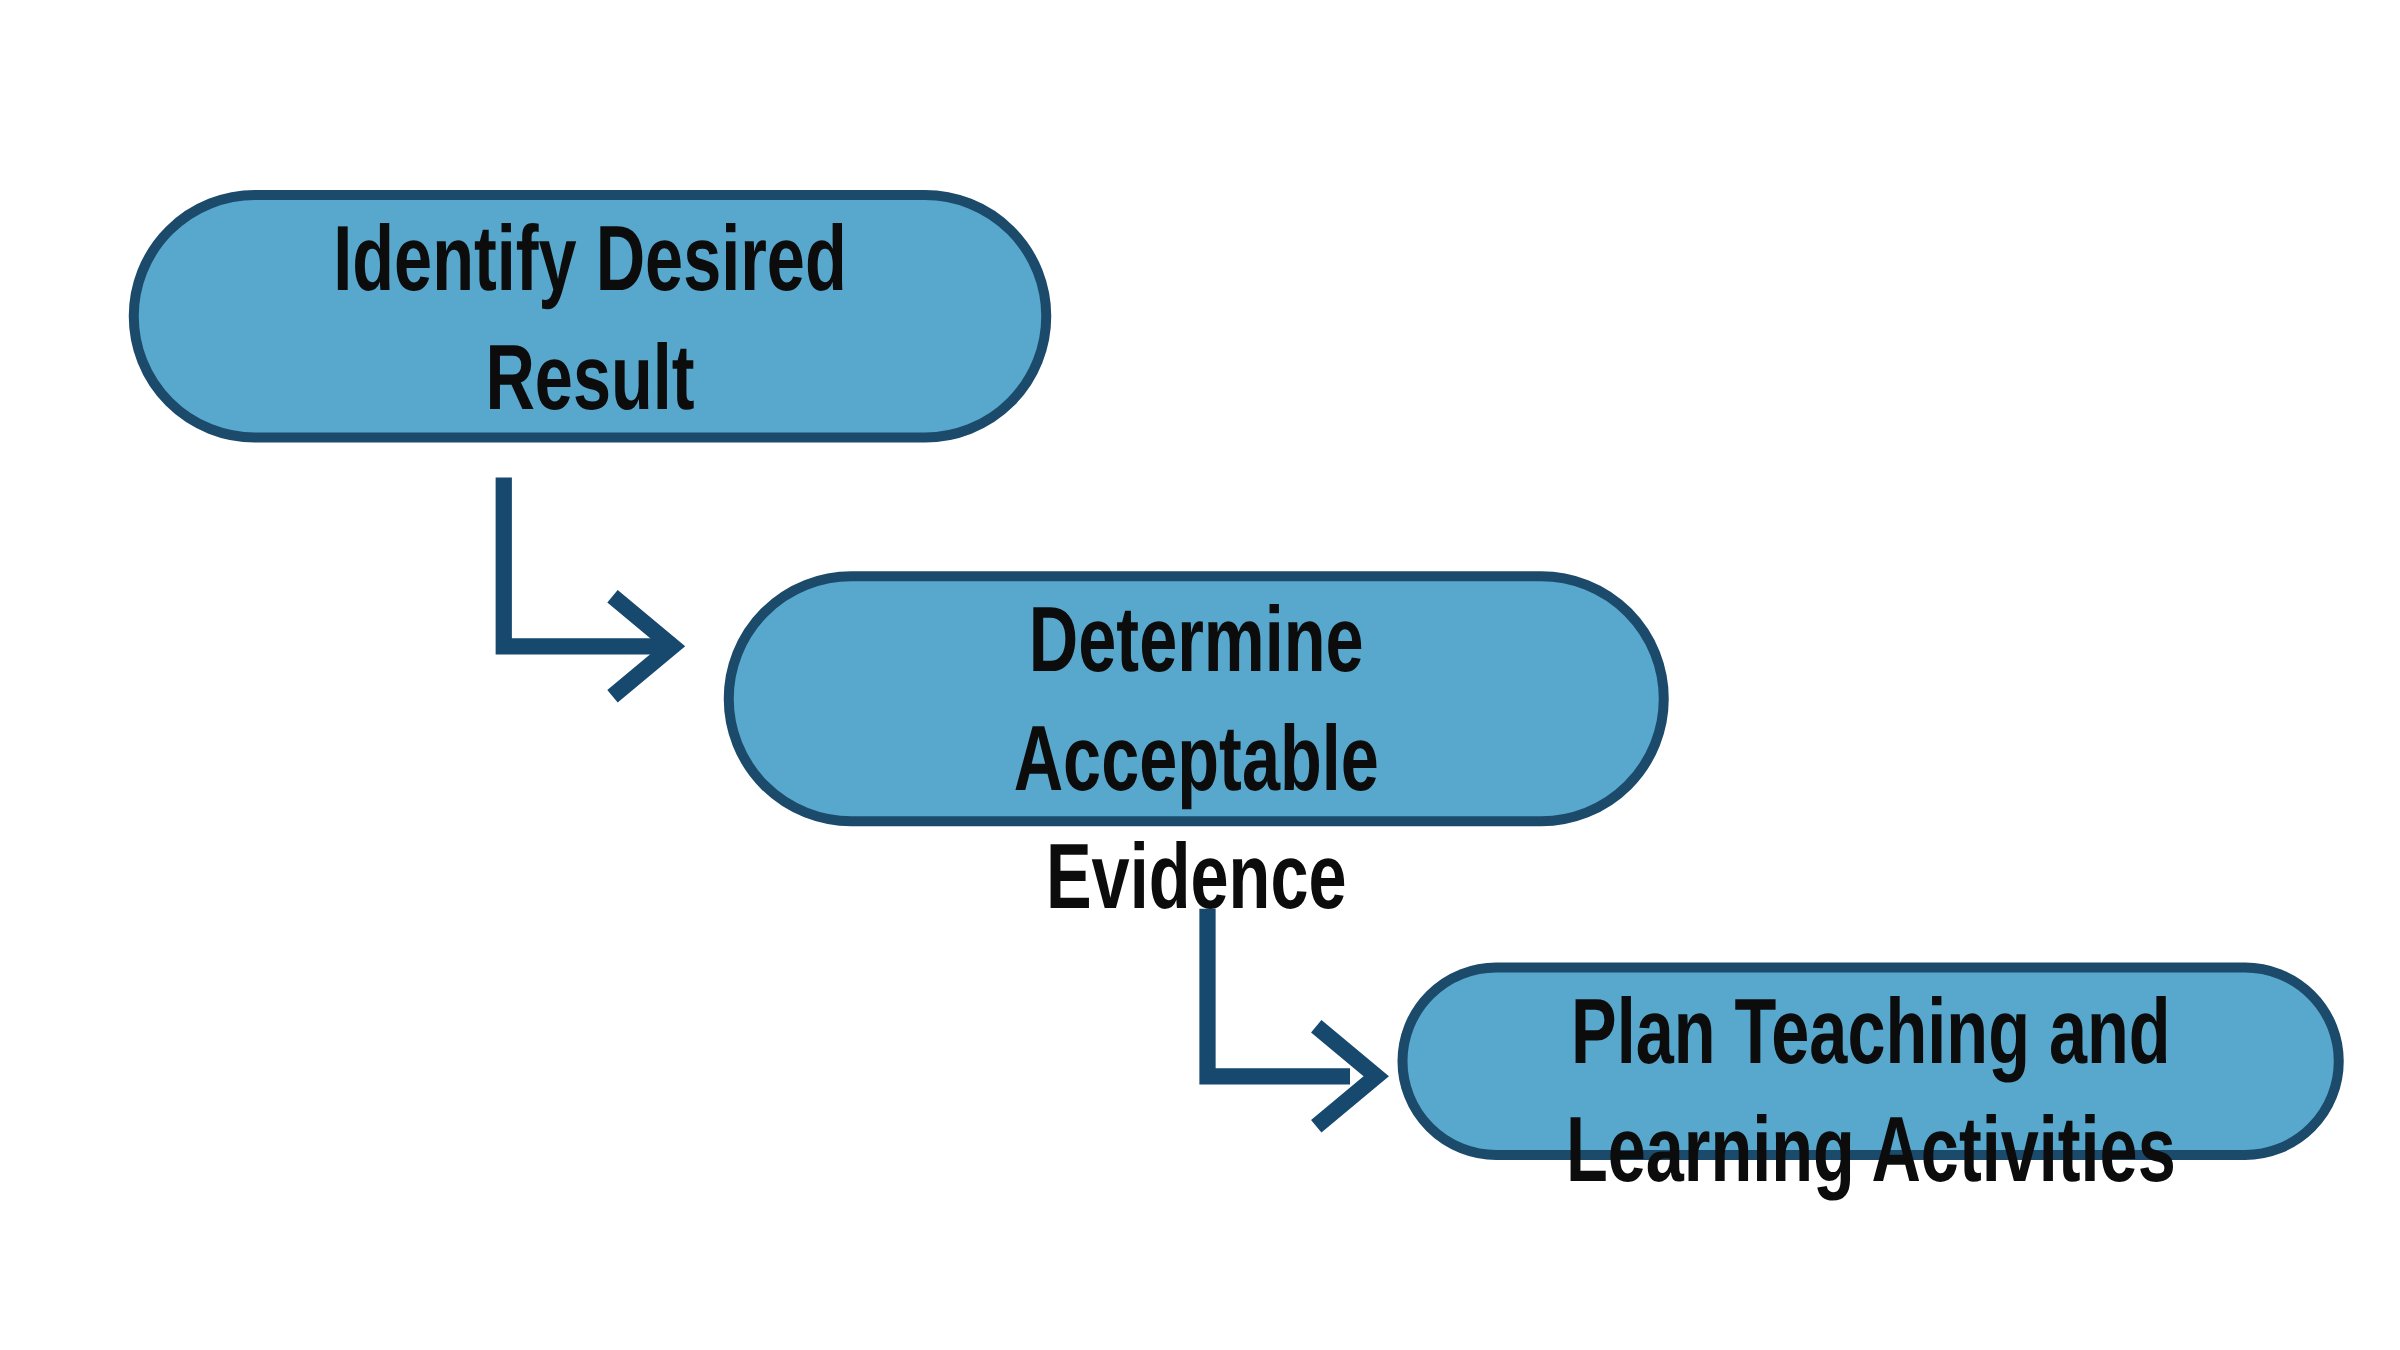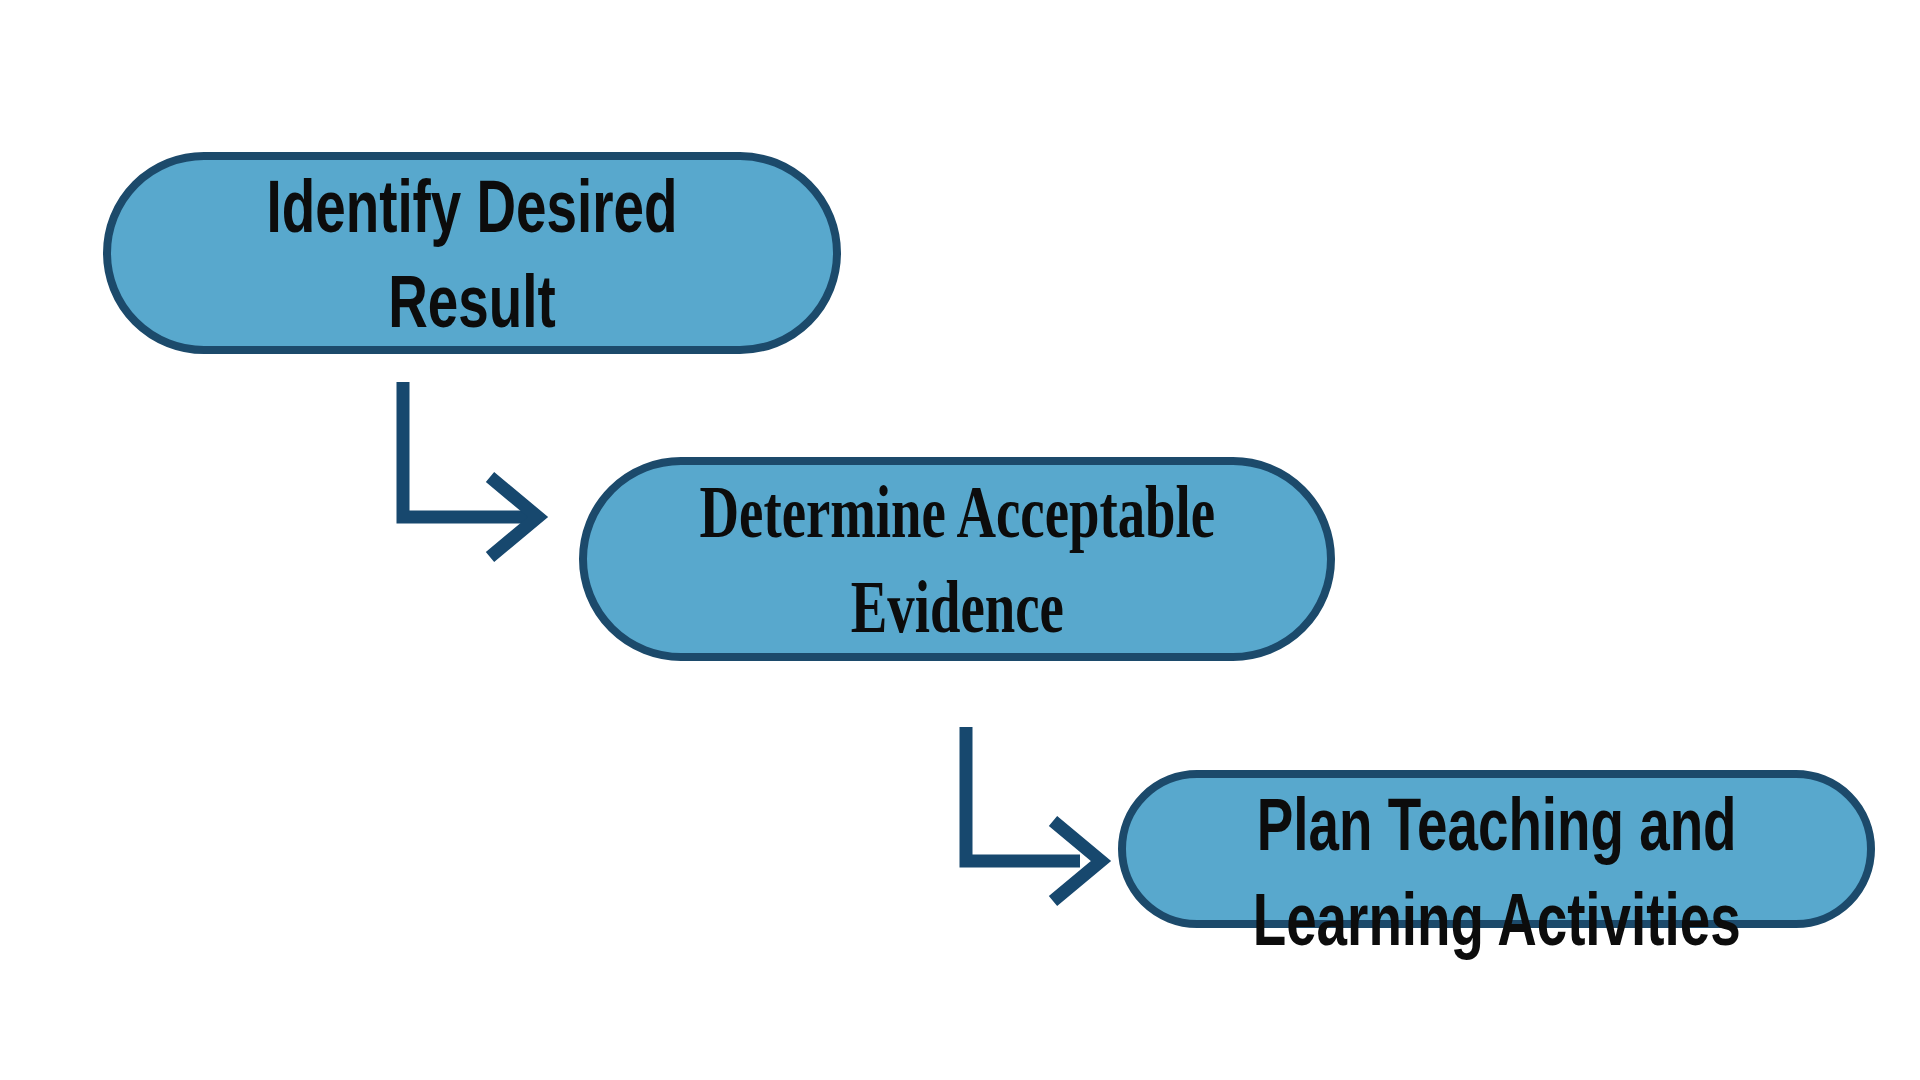--- a/index.html
+++ b/index.html
@@ -32,21 +32,21 @@
   .pill {
     position: absolute;
     box-sizing: border-box;
     background: var(--box_fill, #58a8cd);
     border: 8px solid var(--box_border, #1c4a6b);
     border-radius: 120px;
     display: flex;
     justify-content: center;
   }
   .pill-1 { left: 103px;  top: 152px; width: 738px; height: 202px; }
-  .pill-2 { left: 579px;  top: 457px; width: 756px; height: 204px; font-family: Liberation Serif, serif; }
+  .pill-2 { left: 579px;  top: 457px; width: 756px; height: 204px; }
   .pill-3 { left: 1118px; top: 770px; width: 757px; height: 158px; }
   .pill-label {
     font-weight: 700;
     font-size: 74px;
     line-height: 1.28;
     color: var(--text, #0c0c0c);
     text-align: center;
     white-space: pre-line;
     transform: scaleX(0.74);
     transform-origin: center center;

